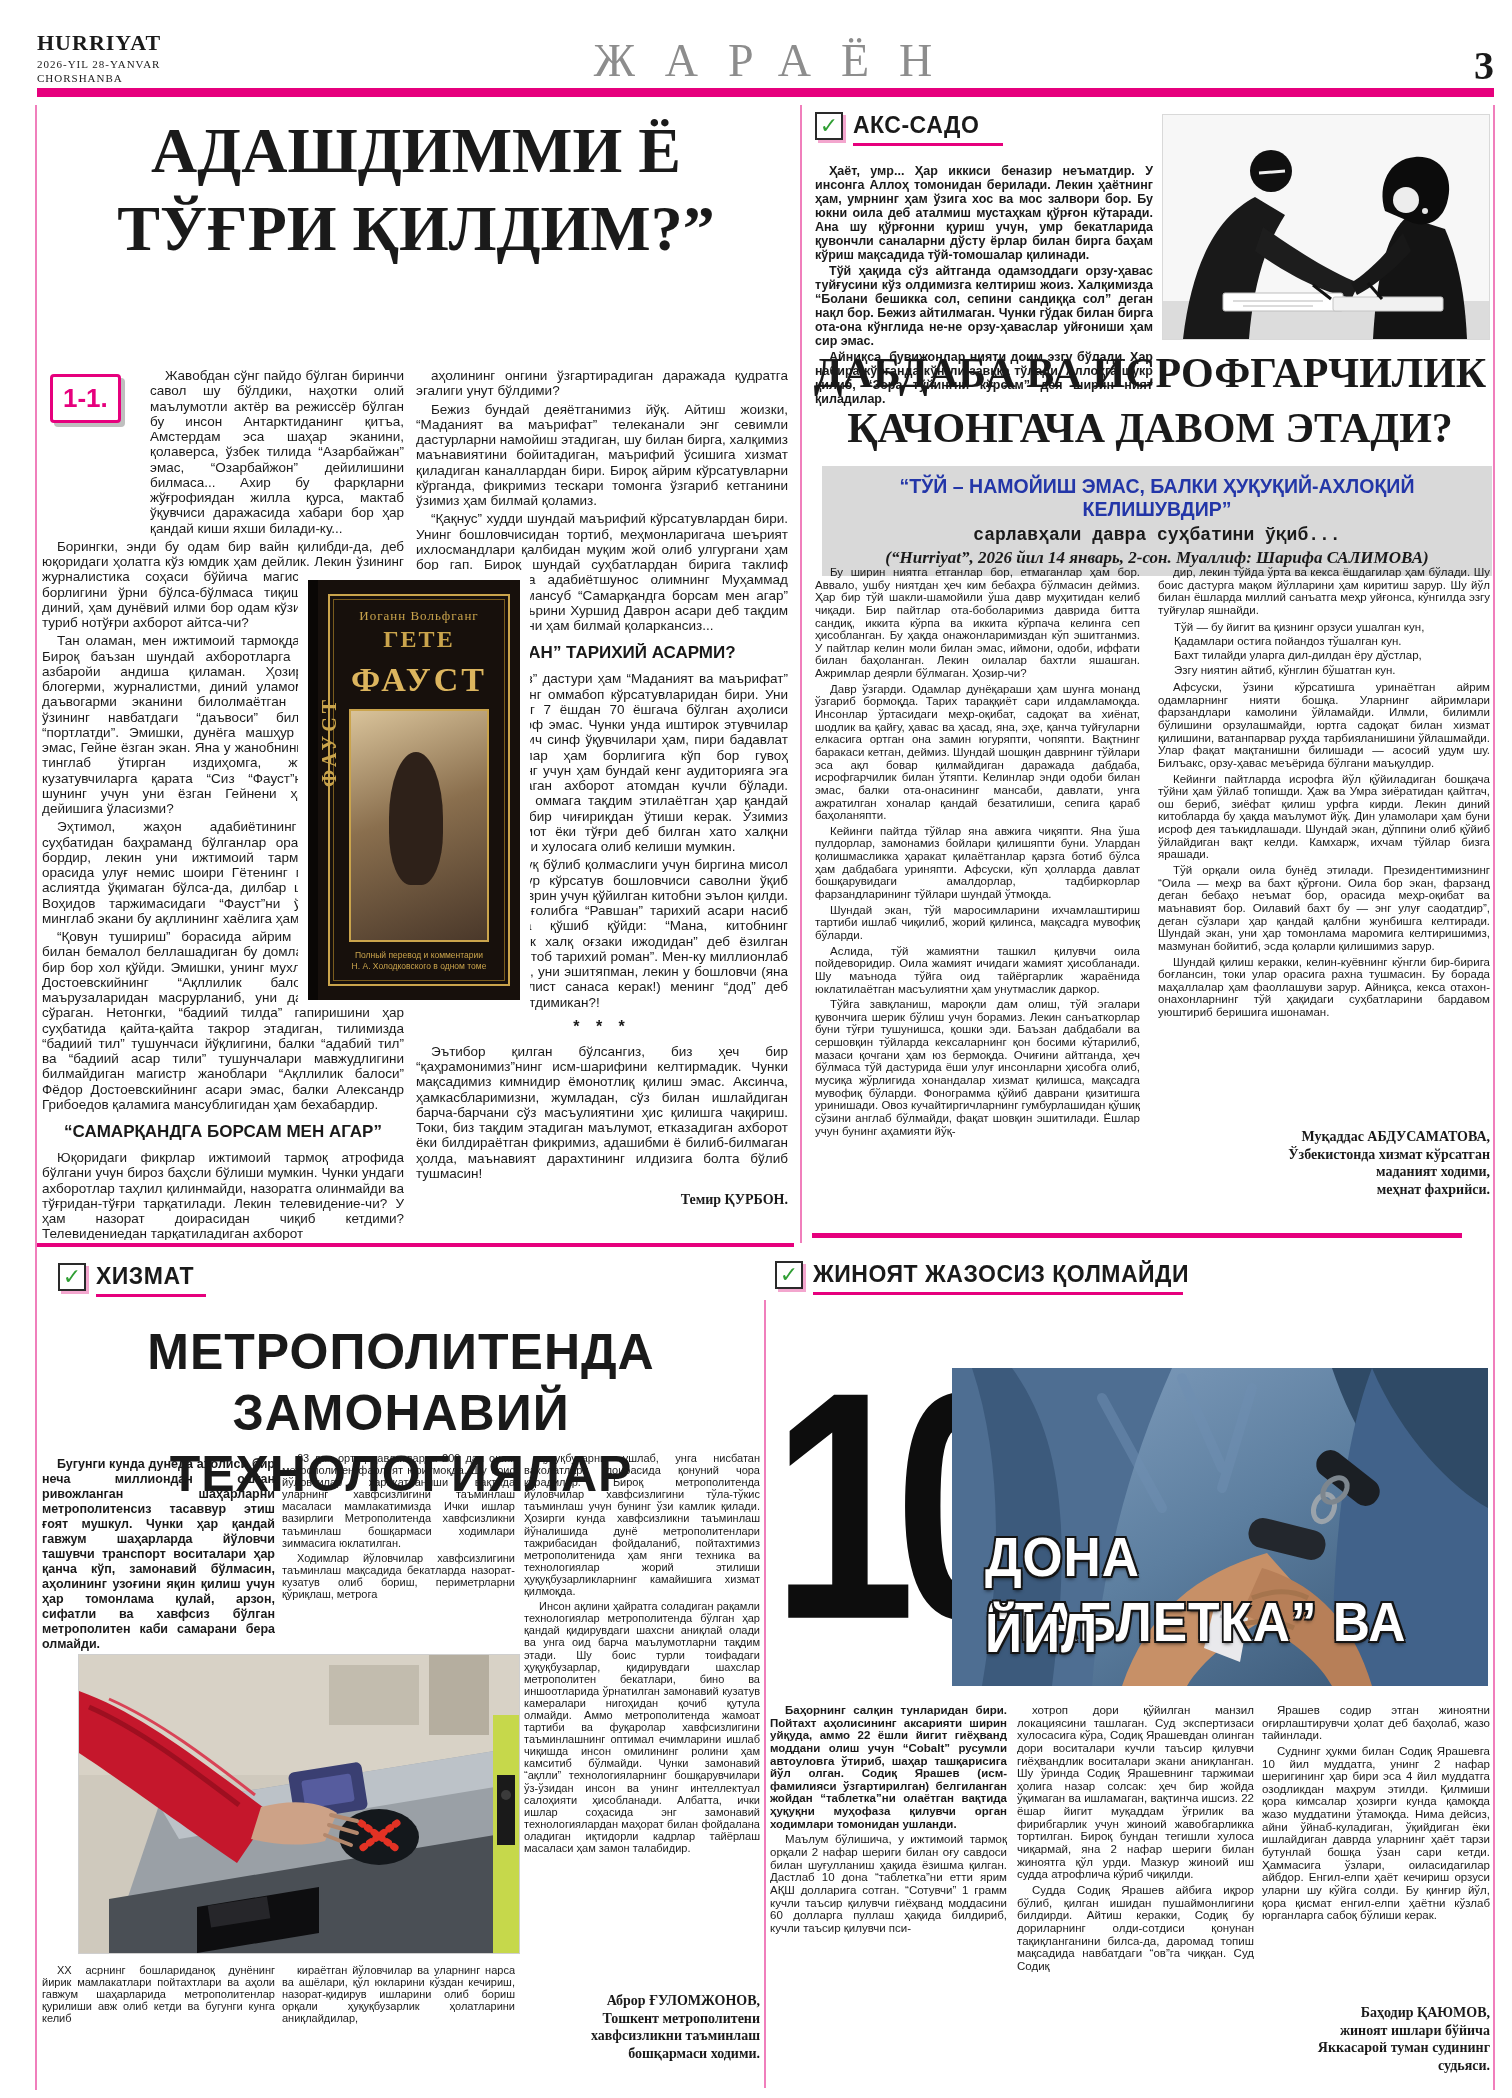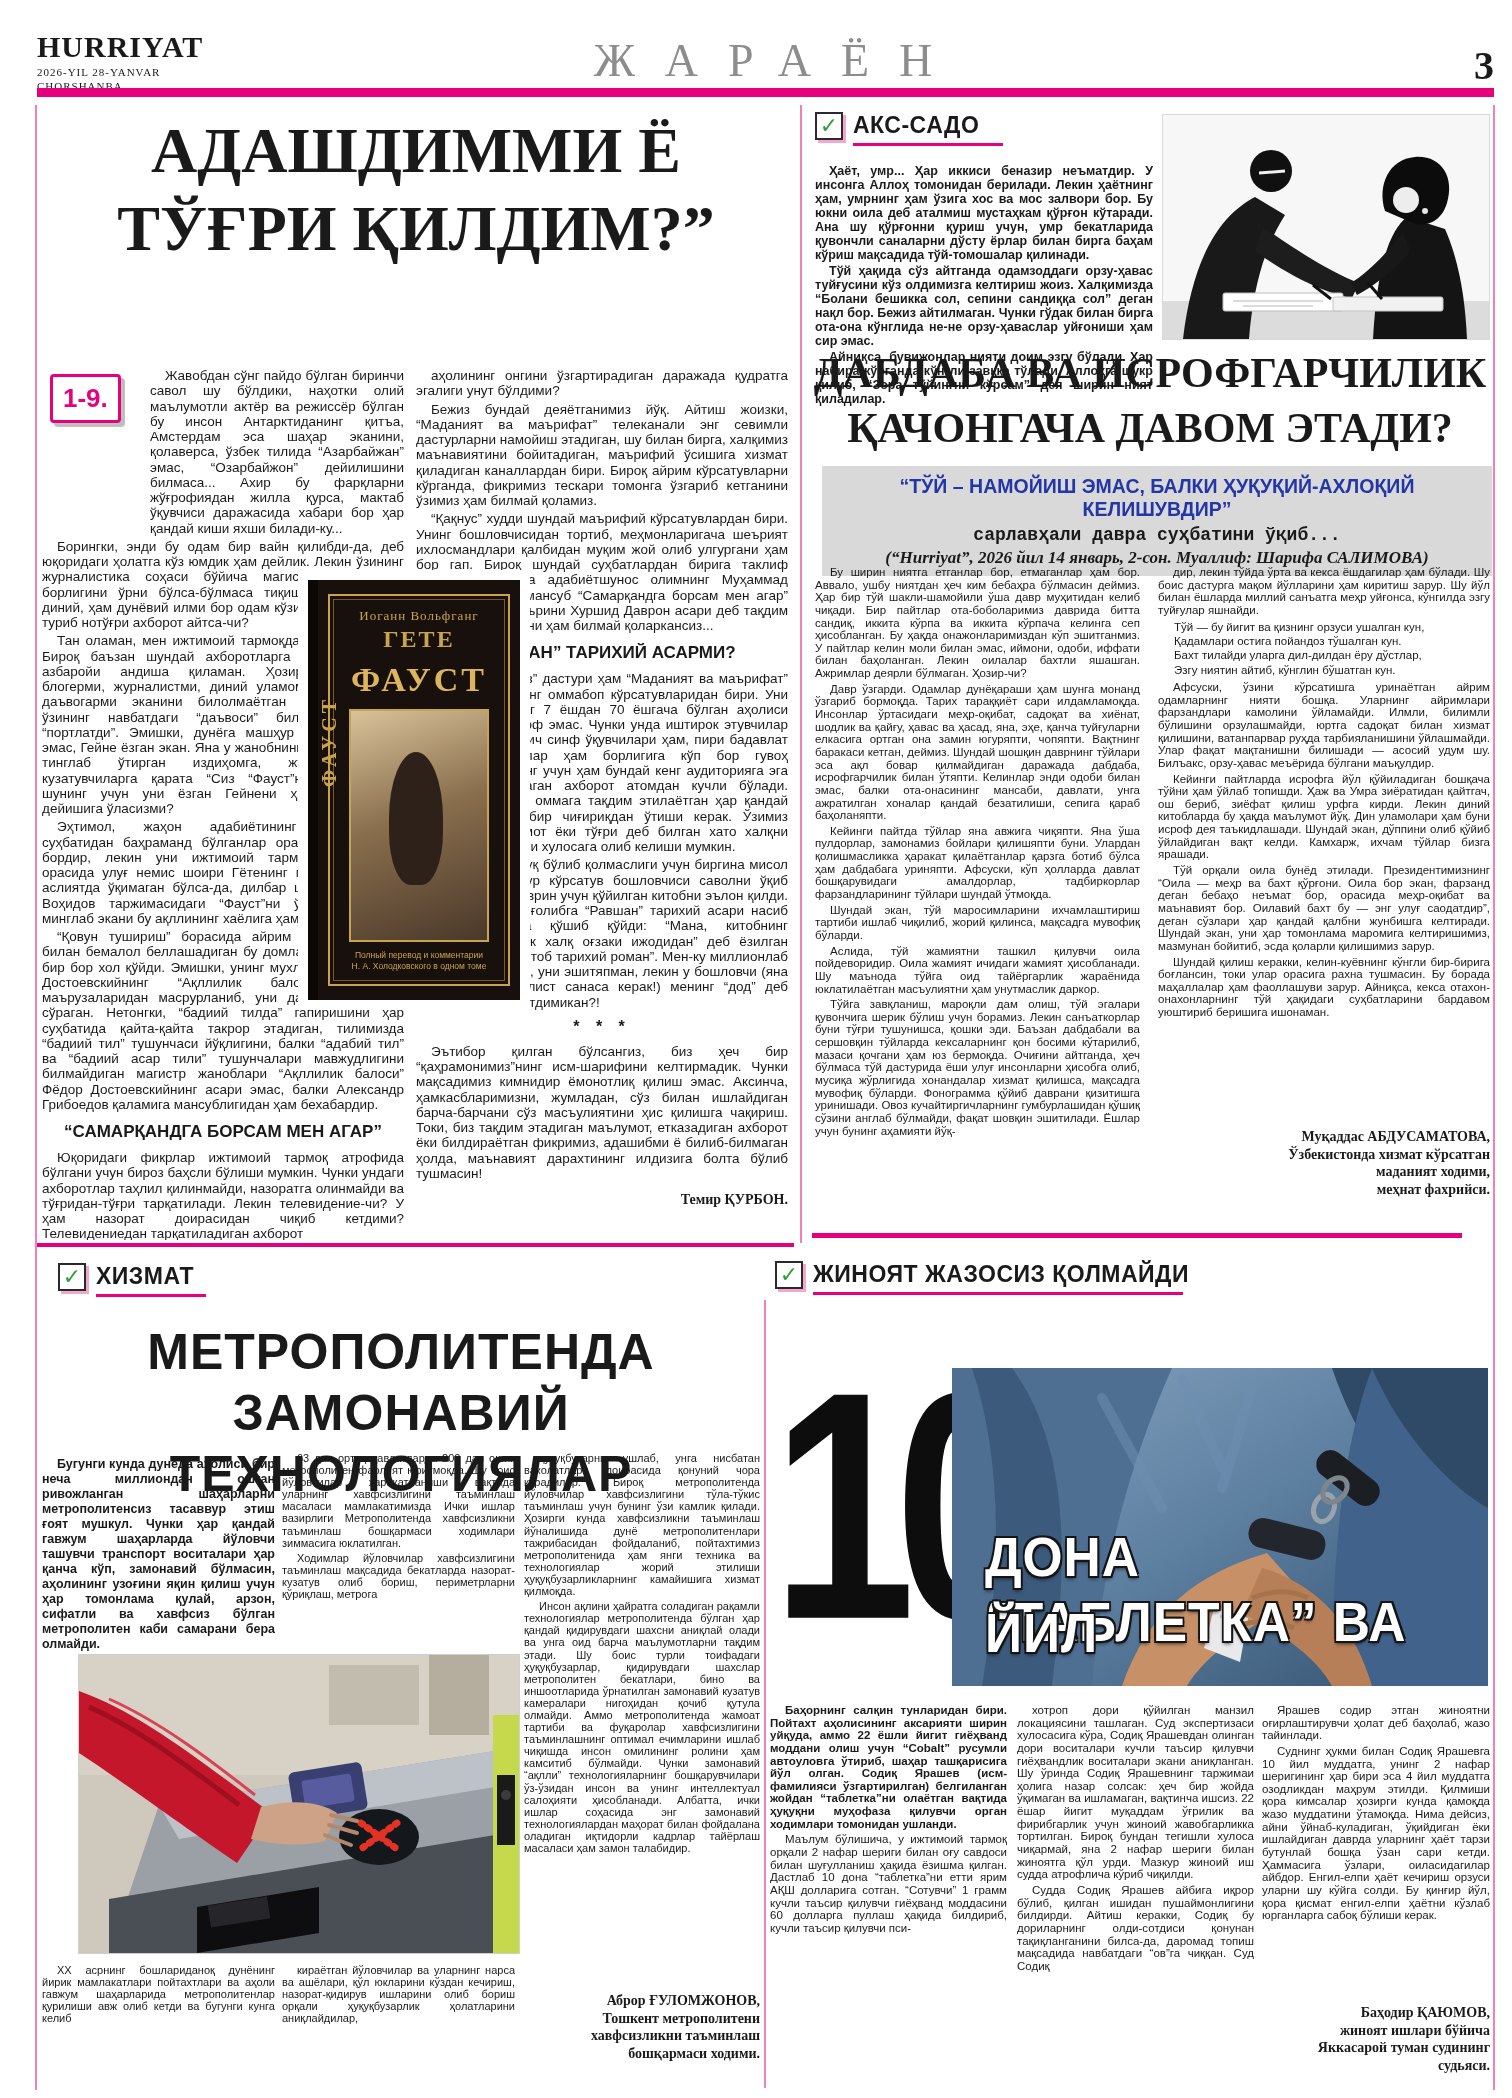--- a/index.html
+++ b/index.html
@@ -2,21 +2,21 @@
 <html><head>
 <meta charset="utf-8">
 <style>
   html,body{margin:0;padding:0;background:#ffffff;}
   .page{position:relative;width:1512px;height:2098px;background:#fff;overflow:hidden;
         font-family:"Liberation Sans","DejaVu Sans",sans-serif;color:#1a1a1a;}
   .abs{position:absolute;}
   .rule{background:#e6007d;}
   .vline{width:2px;background:#f07fbc;}
   
-  .masthead{font-family:"Liberation Serif","DejaVu Serif",serif;font-weight:bold;font-size:30px;letter-spacing:1px;}
+  .masthead{font-family:"Liberation Serif","DejaVu Serif",serif;font-weight:bold;font-size:22px;letter-spacing:1px;}
   .mast-sub{font-family:Liberation Serif, serif;font-size:11px;letter-spacing:1px;margin-top:2px;}
   .section-big{font-family:"Liberation Serif","DejaVu Serif",serif;font-size:46px;color:#8d8d8d;letter-spacing:30px;font-weight:400;}
   .pageno{font-family:"Liberation Serif","DejaVu Serif",serif;font-size:40px;font-weight:bold;}
   
   .head1{font-family:"Liberation Serif","DejaVu Serif",serif;font-weight:bold;font-size:64px;line-height:1.22;text-align:center;}
   .head2{font-family:"Liberation Serif","DejaVu Serif",serif;font-weight:bold;font-size:42px;line-height:1.3;text-align:center;}
   .head3{font-weight:bold;font-size:50px;line-height:1.22;text-align:center;letter-spacing:1px;}
   
   .seclabel{display:flex;align-items:flex-start;gap:10px;}
   .chk{width:24px;height:24px;border:2.5px solid #2a2a2a;background:#fff;box-shadow:3px 3px 0 #f3a6ce;
@@ -81,21 +81,21 @@
   <div class="abs vline" style="left:800px;top:105px;height:1138px;"></div>
   <div class="abs vline" style="left:764px;top:1300px;height:788px;"></div>
   <div class="abs rule" style="left:37px;top:1243px;width:757px;height:4px;"></div>
   <div class="abs rule" style="left:812px;top:1233px;width:650px;height:5px;"></div>
 
   <div class="abs head1" style="left:42px;top:112px;width:748px;">
     <div>АДАШДИММИ Ё</div>
     <div>ТЎҒРИ ҚИЛДИМ?”</div>
   </div>
 
-  <div class="abs badge" style="left:50px;top:374px;">1-9.</div>
+  <div class="abs badge" style="left:50px;top:374px;">1-1.</div>
 
   <div class="abs col t13" style="left:42px;top:368px;width:362px;height:872px;overflow:hidden;">
     <p style="margin-left:108px;">Жавобдан сўнг пайдо бўлган биринчи савол шу бўлдики, наҳотки олий маълумотли актёр ва режиссёр бўлган бу инсон Антарктиданинг қитъа, Амстердам эса шаҳар эканини, қолаверса, ўзбек тилида “Азарбайжан” эмас, “Озарбайжон” дейилишини билмаса... Ахир бу фарқларни жўғрофиядан жилла қурса, мактаб ўқувчиси даражасида хабари бор ҳар қандай киши яхши билади-ку...</p>
     <p>Борингки, энди бу одам бир вайн қилибди-да, деб юқоридаги ҳолатга кўз юмдик ҳам дейлик. Лекин ўзининг журналистика соҳаси бўйича магистрлик дипломи борлигини ўрни бўлса-бўлмаса тиқиштирадиган, ҳам диний, ҳам дунёвий илми бор одам кўзингизга тик қараб туриб нотўғри ахборот айтса-чи?</p>
     <p>Тан оламан, мен ижтимоий тармоқда фаол эмасман. Бироқ баъзан шундай ахборотларга дуч келганимга азбаройи андиша қиламан. Ҳозиргача одамлар блогерми, журналистми, диний уламоми ё олимликка даъвогарми эканини билолмаётган бу акахонимиз ўзининг навбатдаги “даъвоси” билан интернетни “портлатди”. Эмишки, дунёга машҳур “Фауст”ни Гёте эмас, Гейне ёзган экан. Яна у жанобнинг маърузаларини тинглаб ўтирган издиҳомга, жумладан, биз кузатувчиларга қарата “Сиз “Фауст”ни ўқимагансиз, шунинг учун уни ёзган Гейнени ҳам билмайсиз”, дейишига ўласизми?</p>
     <p>Эҳтимол, жаҳон адабиётининг “билимдони” суҳбатидан баҳраманд бўлганлар орасида йўқ бўлса бордир, лекин уни ижтимоий тармоқда кўрганлар орасида улуғ немис шоири Гётенинг машҳур асарини аслиятда ўқимаган бўлса-да, дилбар шоиримиз Эркин Воҳидов таржимасидаги “Фауст”ни ўқиганлар минг-минглаб экани бу ақллининг хаёлига ҳам келмаган-ов...</p>
     <p>“Қовун тушириш” борасида айрим депутатларимиз билан бемалол беллашадиган бу домлажон яқинда яна бир бор хол қўйди. Эмишки, унинг мухлисларидан бири Достоевскийнинг “Ақллилик балоси” ҳақидаги маърузаларидан масрурланиб, уни давом эттиришни сўраган. Нетонгки, “бадиий тилда” гапиришини ҳар суҳбатида қайта-қайта такрор этадиган, тилимизда “бадиий тил” тушунчаси йўқлигини, балки “адабий тил” ва “бадиий асар тили” тушунчалари мавжудлигини билмайдиган магистр жаноблари “Ақллилик балоси” Фёдор Достоевскийнинг асари эмас, балки Александр Грибоедов қаламига мансублигидан ҳам бехабардир.</p>
     <div class="sub">“САМАРҚАНДГА БОРСАМ МЕН АГАР”</div>
     <p>Юқоридаги фикрлар ижтимоий тармоқ атрофида бўлгани учун бироз баҳсли бўлиши мумкин. Чунки ундаги ахборотлар таҳлил қилинмайди, назоратга олинмайди ва тўғридан-тўғри тарқатилади. Лекин телевидение-чи? У ҳам назорат доирасидан чиқиб кетдими? Телевидениедан тарқатиладиган ахборот</p>
   </div>

